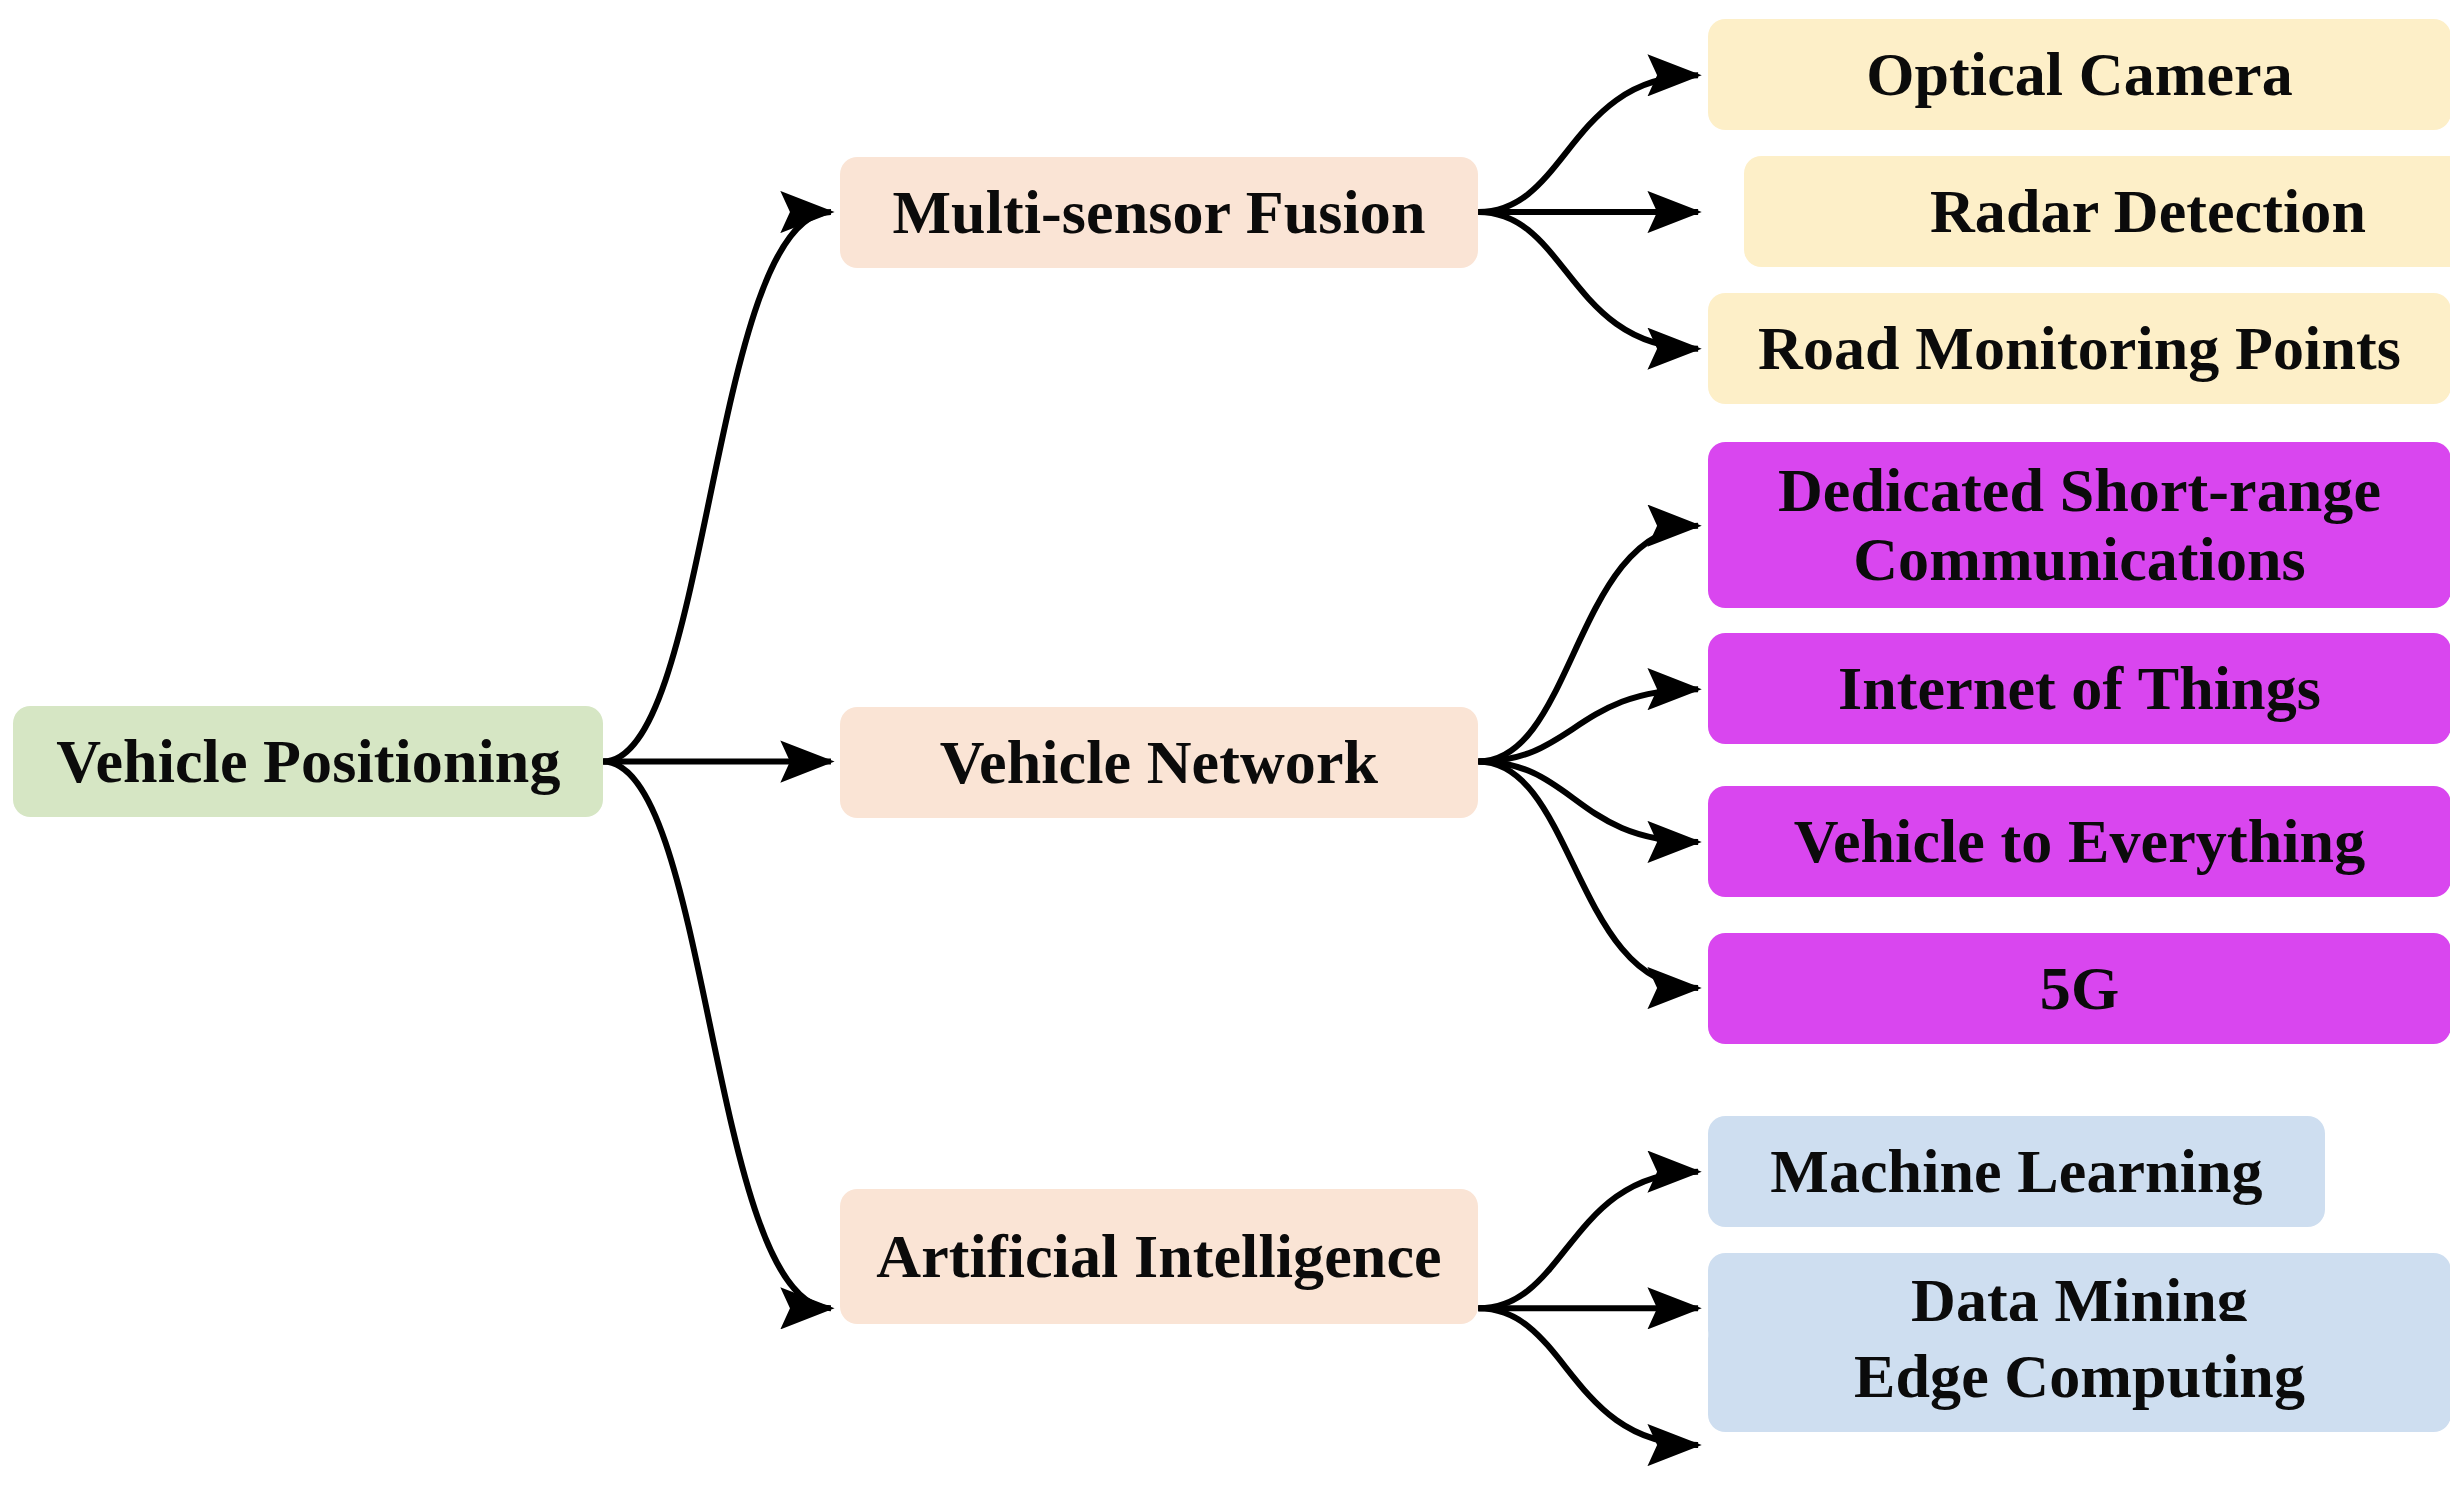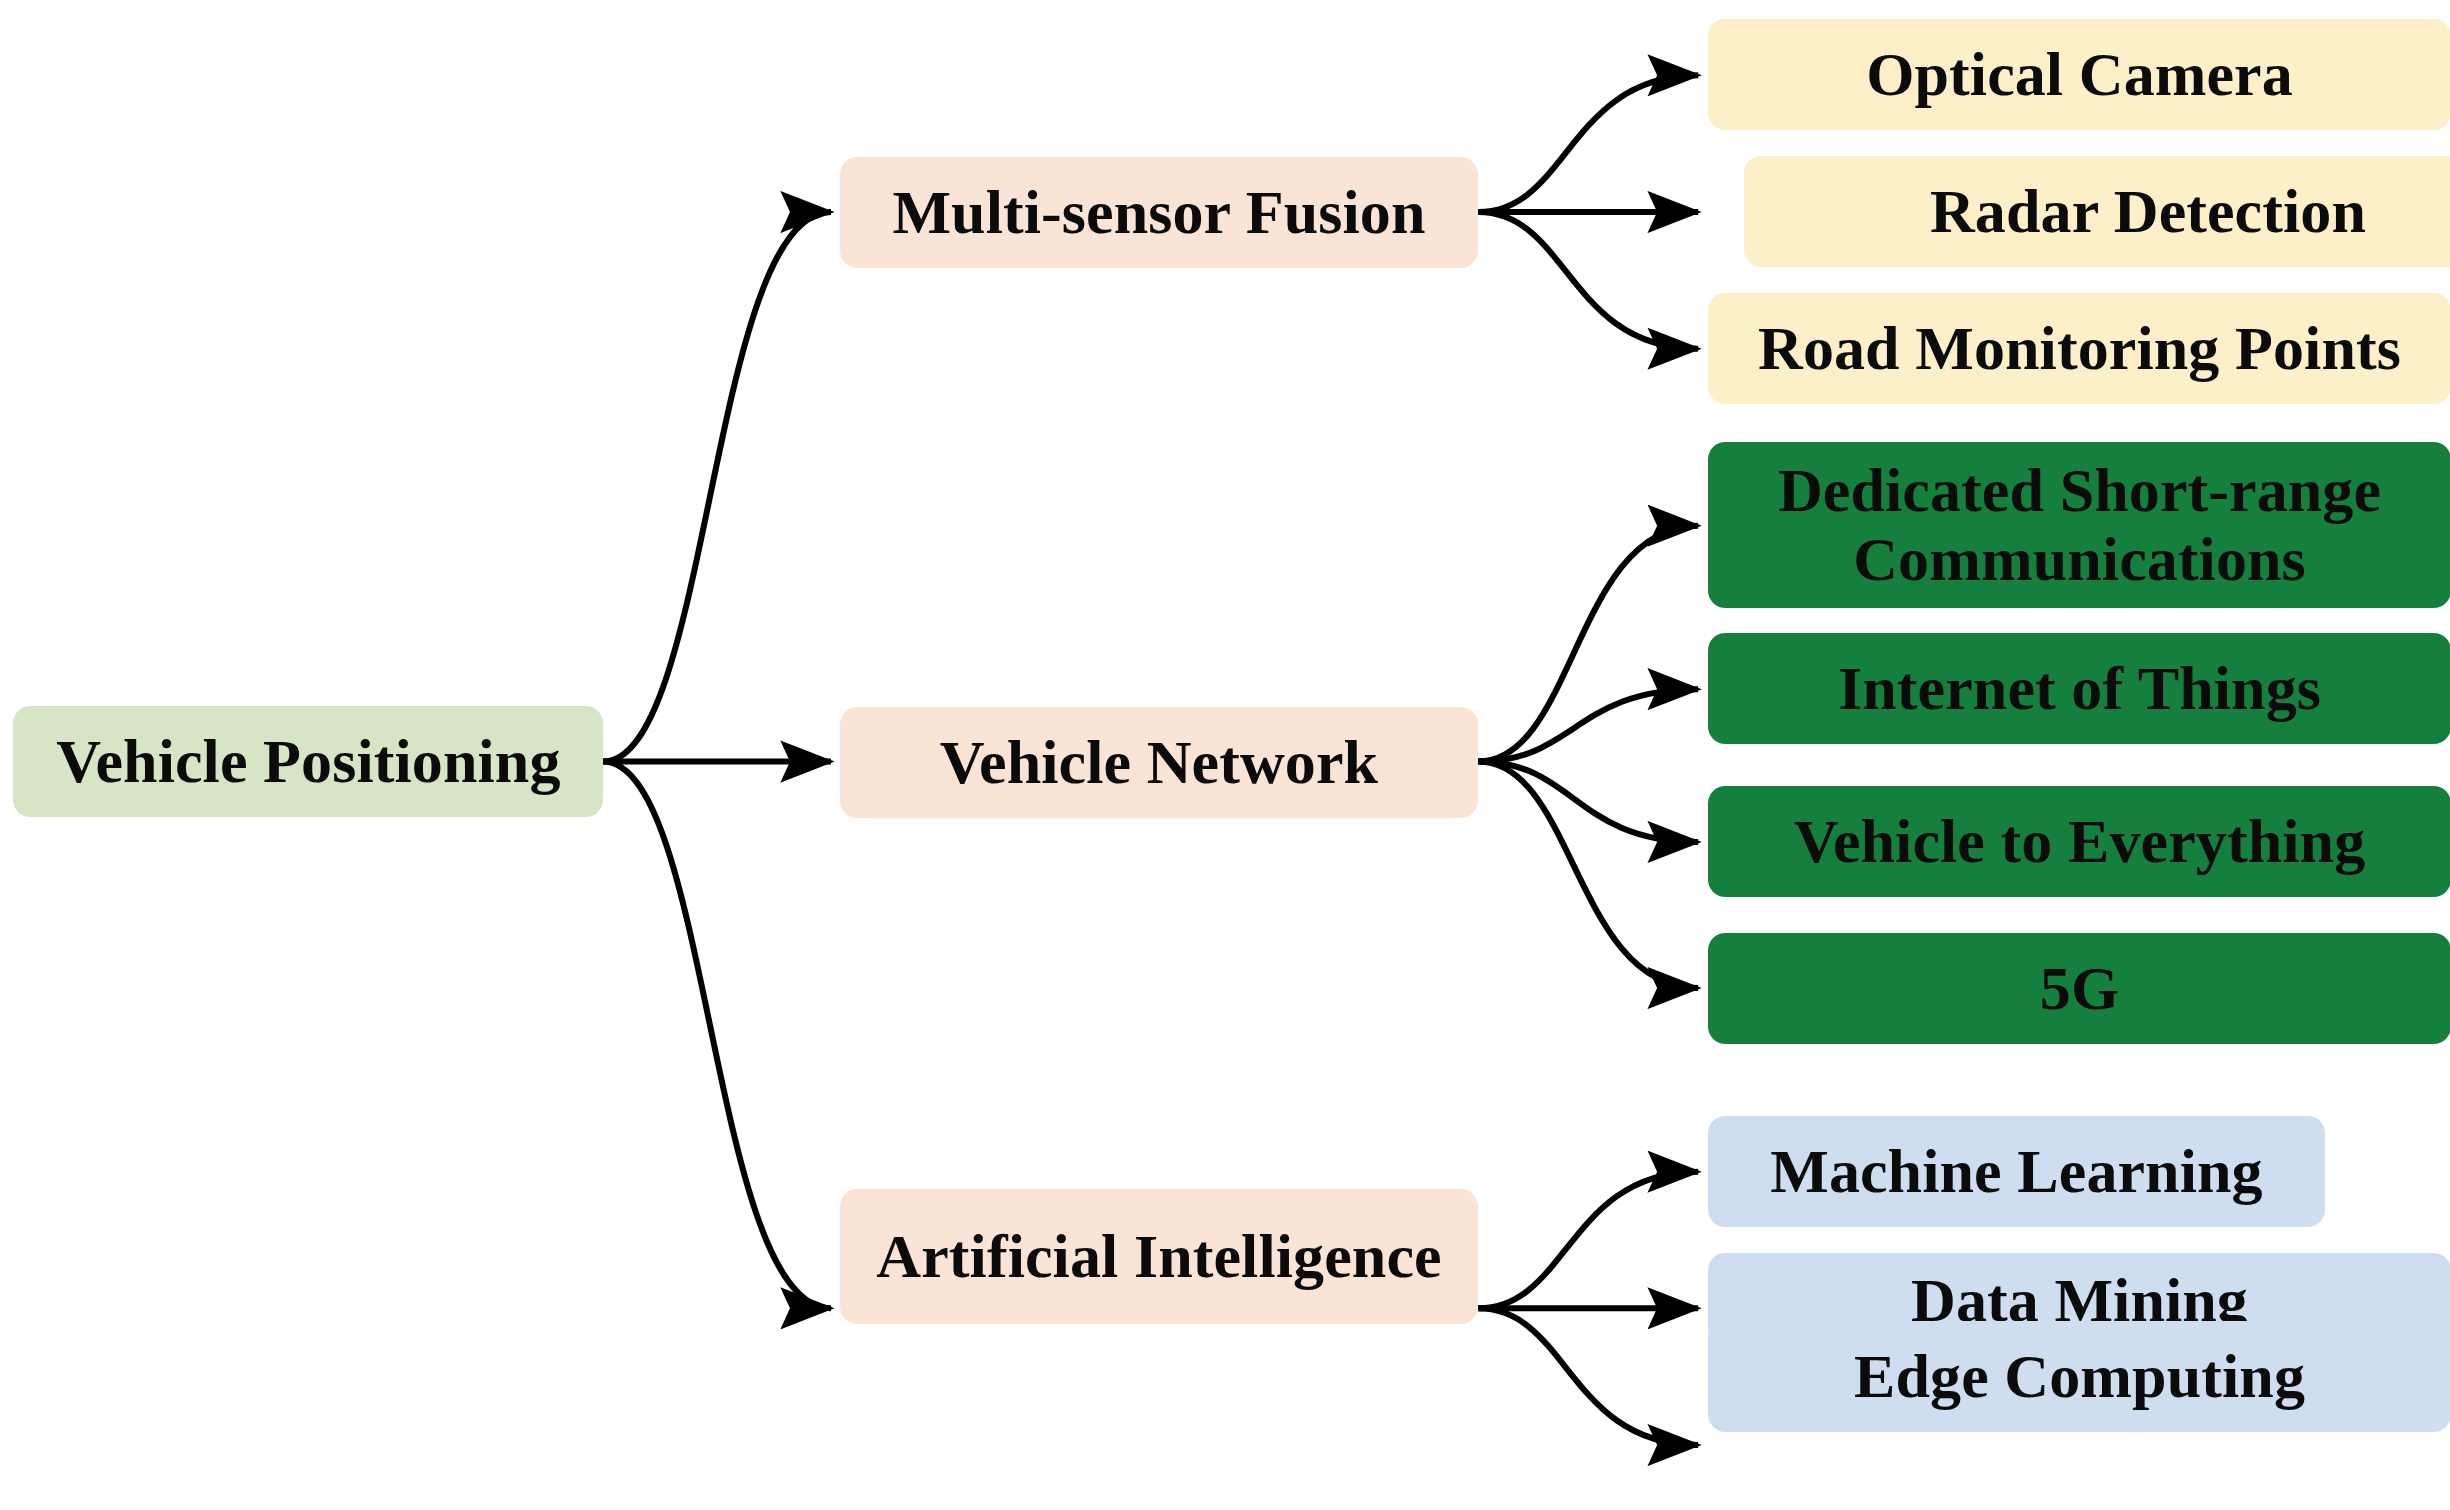--- a/index.html
+++ b/index.html
@@ -37,21 +37,21 @@
     font-weight: bold;
     font-size: 62px;
     line-height: 1.12;
     letter-spacing: 0.1px;
     padding: 2.7px 12px;
     white-space: pre-line;
   }
   .node.root      { background: #d6e6c4; }
   .node.branch    { background: #fae4d5; }
   .node.leaf-yel  { background: #fdefc8; }
-  .node.leaf-grn  { background: #15803d; }
+  .node.leaf-grn  { background: #d946ef; }
   .node.leaf-blu  { background: #cedef0; }
 </style>
 </head>
 <body>
 
 <div id="stage">
 
   <svg id="edges" viewBox="0 0 3656 2254">
     <defs>
       <marker id="arrowhead" markerWidth="9" markerHeight="7" refX="8.4" refY="3.5" orient="auto" markerUnits="strokeWidth">

